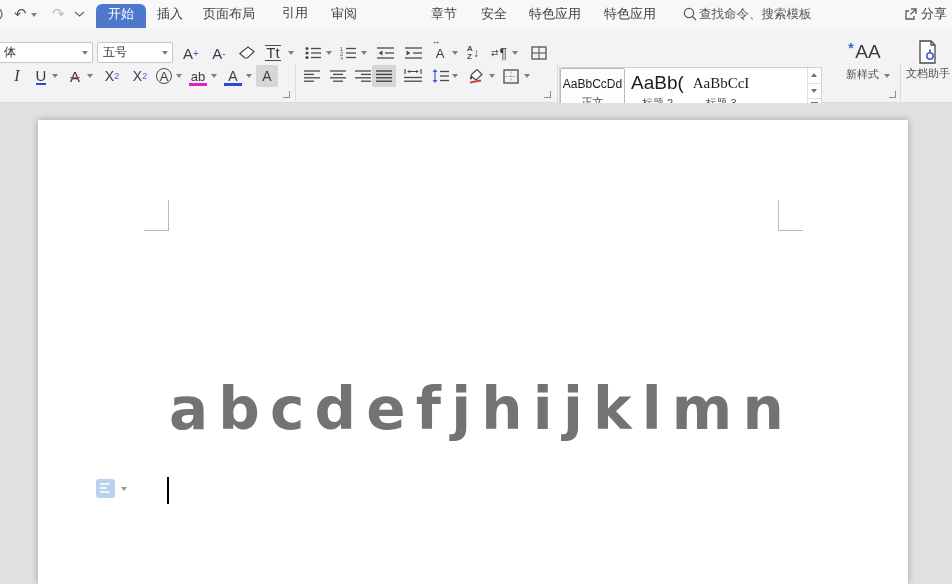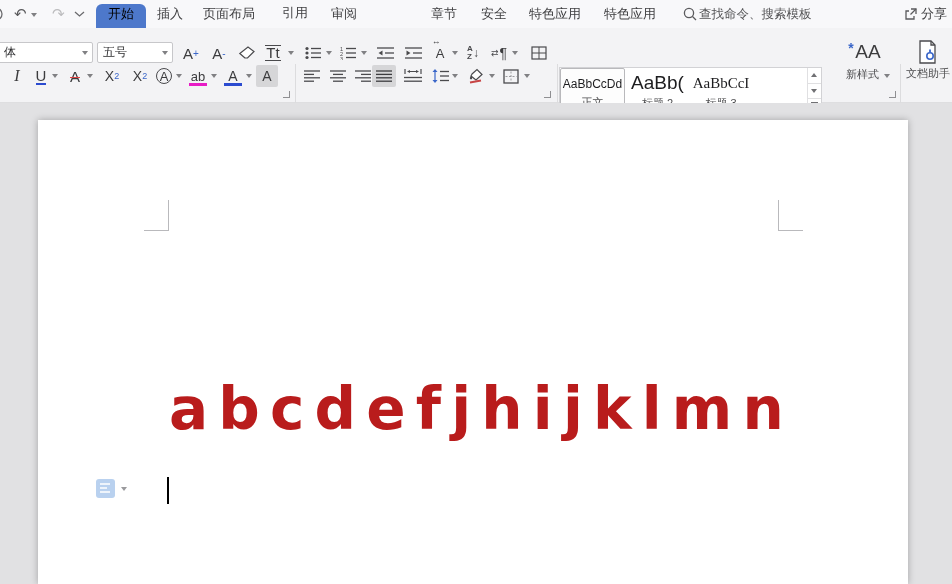--- a/index.html
+++ b/index.html
@@ -3,21 +3,21 @@
 <meta charset="utf-8">
 <style>
   * { margin:0; padding:0; box-sizing:border-box; }
   html,body { width:952px; height:584px; overflow:hidden; }
   body { font-family:"Liberation Sans","DejaVu Sans",sans-serif; position:relative; background:#e1e1e3; }
 
   
   .tabbar { position:absolute; left:0; top:0; width:952px; height:28px; background:#f8f8fa; }
   .qat-ic { position:absolute; top:3px; font-size:15px; color:#5a5a5c; line-height:22px; }
   .tab { position:absolute; top:0; height:28px; line-height:28px; font-size:13px; color:#3e3e40; cursor:default; }
-  .tab-pill { position:absolute; top:4px; height:34px; line-height:20px; border-radius:6px; color:#000000; font-size:13px; text-align:center; }
+  .tab-pill { position:absolute; top:4px; height:34px; line-height:20px; border-radius:6px; color:#ffffff; font-size:13px; text-align:center; }
   .dd { width:0; height:0; border-left:3.5px solid transparent; border-right:3.5px solid transparent; border-top:4px solid #808083; position:absolute; }
 
   
   .ribbon { position:absolute; left:0; top:28px; width:952px; height:75px; background:#f3f3f5; border-bottom:1px solid #dedee0; }
   .combo { position:absolute; height:21px; background:#fff; border:1px solid #c7c7ca; border-radius:2px; font-size:12px; color:#2c2c2e; line-height:19px; padding-left:5px; }
   .combo .dd { right:4px; top:8px; }
   .btn { position:absolute; height:22px; display:flex; align-items:center; justify-content:center; color:#3c3c3e; font-size:14px; border-radius:2px; }
   .btn.sel { background:#d6d6d8; }
   .bar { position:absolute; left:3px; right:3px; bottom:1px; height:3px; }
   .sep { position:absolute; top:36px; height:61px; width:1px; background:#dcdcde; }
@@ -33,21 +33,21 @@
   .gscroll { position:absolute; right:0; top:0; width:14px; height:45px; border-left:1px solid #e0e0e2; }
   .gs-btn { position:relative; width:13px; height:15px; }
   .tri-up { width:0;height:0;border-left:3.5px solid transparent;border-right:3.5px solid transparent;border-bottom:4px solid #707073; position:absolute; left:3px; top:5px; }
   .tri-dn { width:0;height:0;border-left:3.5px solid transparent;border-right:3.5px solid transparent;border-top:4px solid #707073; position:absolute; left:3px; top:6px; }
   .gs-line { position:absolute; left:3px; top:3px; width:7px; height:1px; background:#707073; }
 
   
   .docarea { position:absolute; left:0; top:103px; width:952px; height:481px; background:#e1e1e3; }
   .page { position:absolute; left:38px; top:17px; width:870px; height:464px; background:#ffffff; box-shadow:0 0 7px rgba(0,0,0,.28); }
   .crop { position:absolute; background:#b9b9bc; }
-  .bodytext { position:absolute; left:169px; top:272px; width:609px; text-align:left; font-family:"DejaVu Sans",sans-serif; font-weight:bold; font-size:58px; color:#b91c1c; word-spacing:-10px; white-space:nowrap; }
+  .bodytext { position:absolute; left:169px; top:272px; width:609px; text-align:left; font-family:"DejaVu Sans",sans-serif; font-weight:bold; font-size:58px; color:#737373; word-spacing:-10px; white-space:nowrap; }
   .caret { position:absolute; left:167px; top:374px; width:2px; height:27px; background:#000; }
   .pastebtn { position:absolute; left:96px; top:376px; width:19px; height:19px; background:#b9d1ef; border-radius:3px; }
   .pastebtn .pl { position:absolute; left:4px; height:2px; background:#eef4fb; }
 </style>
 </head>
 <body>
 
 <div class="tabbar">
   <svg class="qat-ic icsvg" style="left:-6px;top:6px;" width="14" height="16">
       <circle cx="2" cy="8" r="6" fill="none" stroke="#6a6a6d" stroke-width="1.3"></circle>

